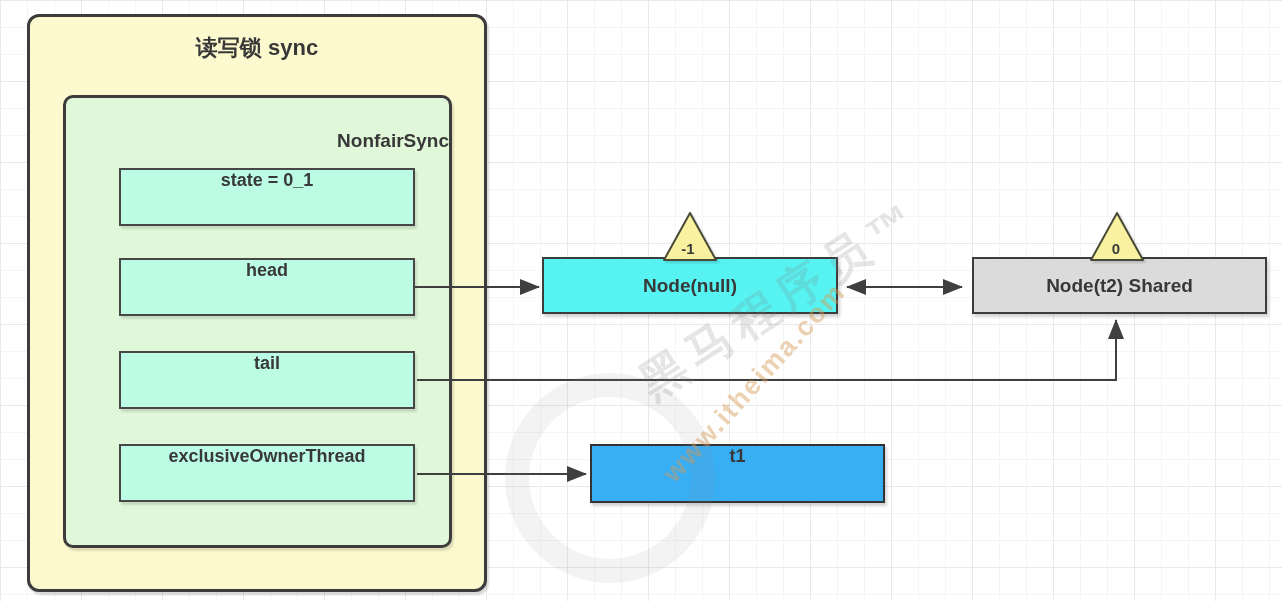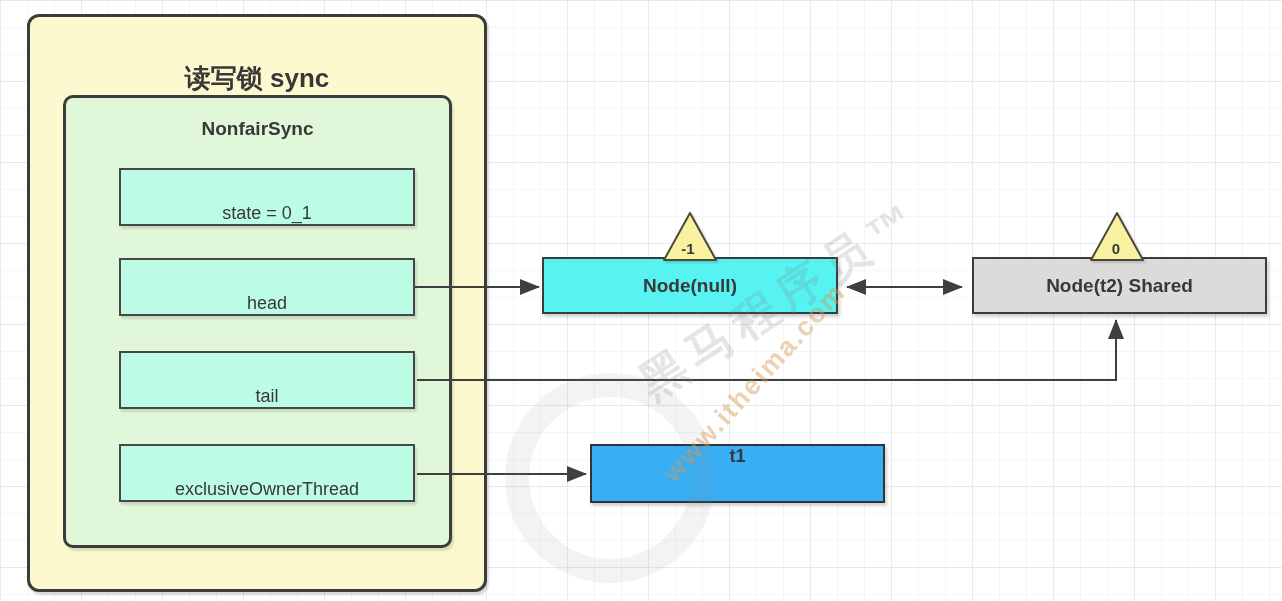--- a/index.html
+++ b/index.html
@@ -25,27 +25,27 @@
   .inner-box{
     left:63px;top:95px;width:389px;height:453px;
     background:#e0f8d9;border:3px solid #3c3c3c;border-radius:10px;
     box-shadow:2px 3px 2px rgba(0,0,0,0.12);
     z-index:3;
   }
   .box-title{
     position:absolute;left:0;right:0;text-align:center;
     font-weight:bold;
   }
-  .outer-title{top:44px;font-size:26px;}
-  .inner-title{top:20px;font-size:19px;}
+  .outer-title{top:16px;font-size:22px;}
+  .inner-title{top:32px;font-size:19px;text-align:right;}
   .field{
     left:119px;width:296px;height:58px;
     background:#bdfce4;border:2px solid #474747;
-    display:flex;align-items:flex-end;justify-content:center;
-    font-weight:normal;font-size:18px;
+    display:flex;align-items:flex-start;justify-content:center;
+    font-weight:bold;font-size:18px;
     box-shadow:2px 3px 2px rgba(0,0,0,0.12);
     z-index:4;
   }
   .field-state{top:168px;}
   .field-head{top:258px;}
   .field-tail{top:351px;}
   .field-exclusive{top:444px;}
   .node{
     height:57px;top:257px;
     border:2px solid #3c3c3c;

